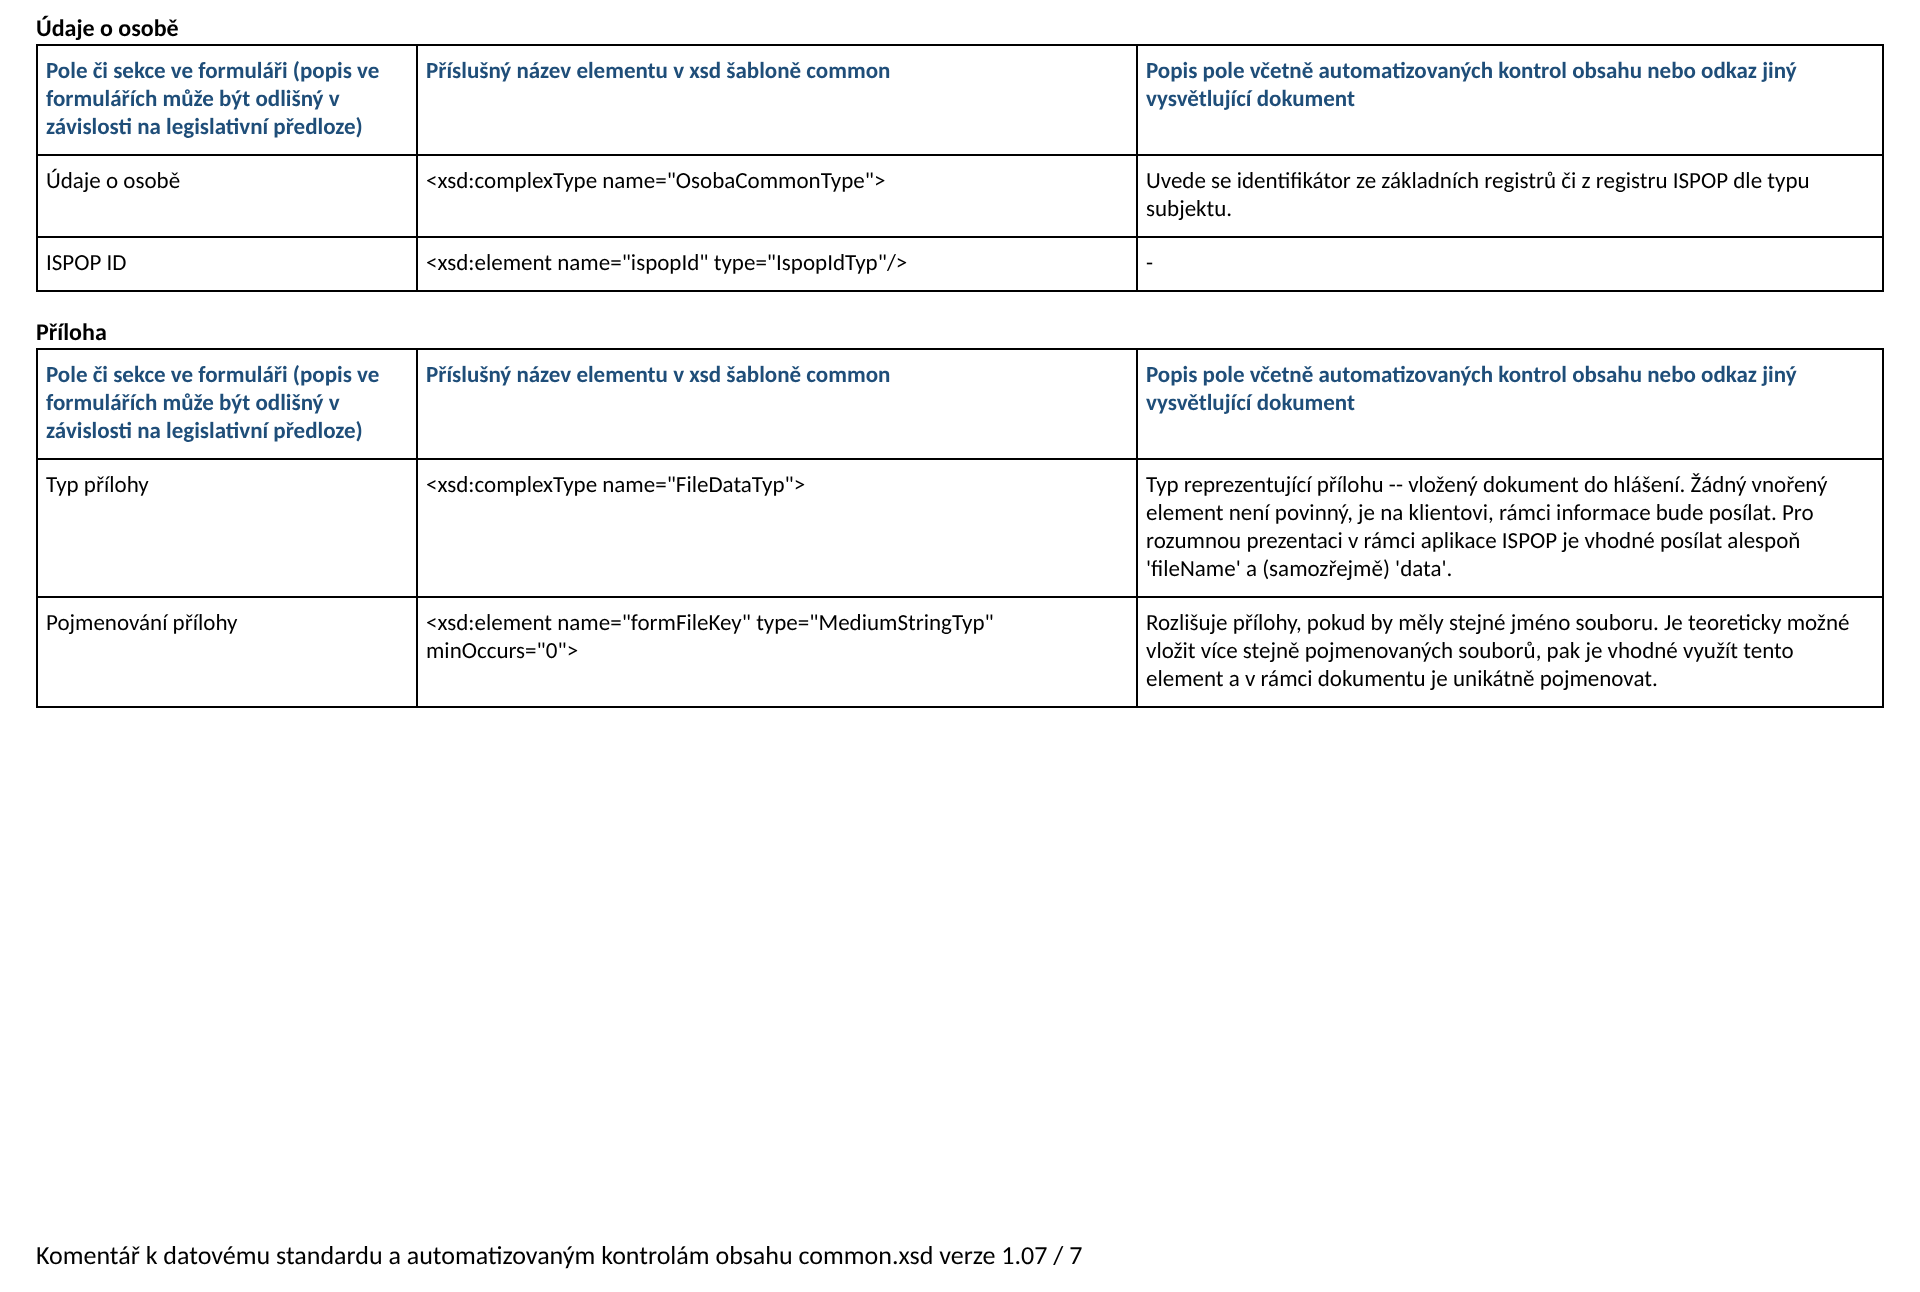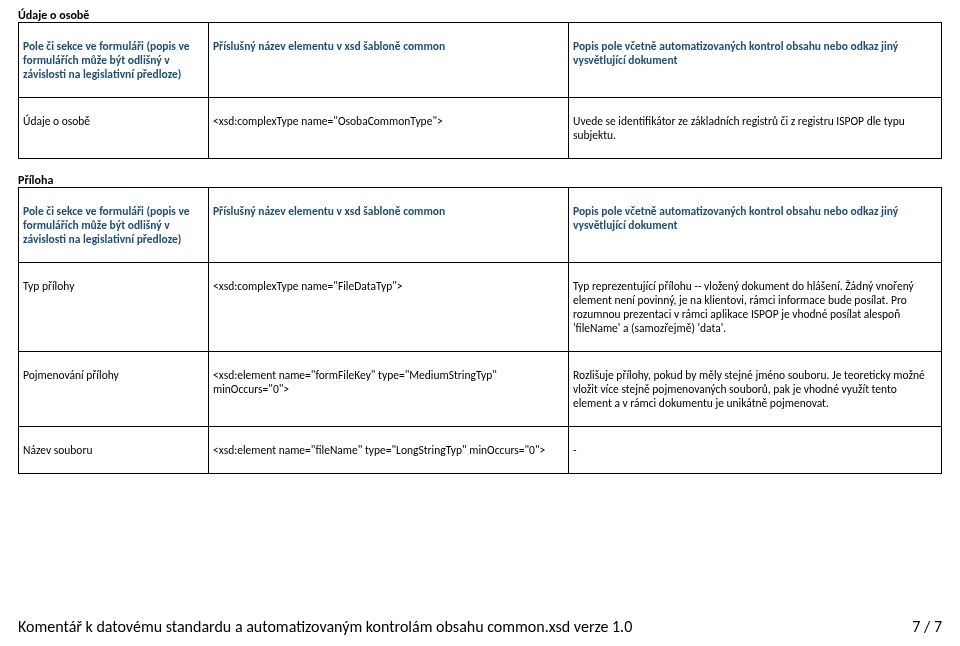--- a/index.html
+++ b/index.html
@@ -22,41 +22,40 @@
     font-size: 12px;
     margin: 2px 0 0 0;
   }
   table {
     width: 100%;
     border-collapse: collapse;
     table-layout: fixed;
   }
   th, td {
     border: 1px solid #000;
-    padding: 16px 4px;
+    padding: 6px 4px;
     vertical-align: top;
     text-align: left;
   }
   th {
     font-weight: bold;
     color: #1F4E79;
     background: #fff;
   }
   col.c1 { width: 190px; }
   col.c2 { width: 360px; }
   col.c3 { width: auto; }
   .footer {
     position: absolute;
     bottom: 10px;
     left: 18px;
     right: 18px;
-    font-size: 16px;
+    font-size: 13px;
     color: #000;
     display: flex;
-    justify-content: space-between;
   }
   .spacer { height: 12px; }
 </style>
 </head>
 <body>
 
 <div class="page">
 
   <div class="section-title">Údaje o osobě</div>
   <table>
@@ -70,20 +69,25 @@
         <th>Pole či sekce ve formuláři (popis ve formulářích může být odlišný v závislosti na legislativní předloze)</th>
         <th>Příslušný název elementu v xsd šabloně common</th>
         <th>Popis pole včetně automatizovaných kontrol obsahu nebo odkaz jiný vysvětlující dokument</th>
       </tr>
     </thead>
     <tbody>
       <tr>
         <td>Údaje o osobě</td>
         <td>&lt;xsd:complexType name="OsobaCommonType"&gt;</td>
         <td>Uvede se identifikátor ze základních registrů či z registru ISPOP dle typu subjektu.</td>
+      </tr>
+      <tr>
+        <td>ISPOP ID</td>
+        <td>&lt;xsd:element name="ispopId" type="IspopIdTyp"/&gt;</td>
+        <td>-</td>
       </tr>
     </tbody>
   </table>
 
   <div class="spacer"></div>
 
   <div class="section-title">Příloha</div>
   <table>
     <colgroup>
         <col class="c1">
@@ -101,25 +105,20 @@
       <tr>
         <td>Typ přílohy</td>
         <td>&lt;xsd:complexType name="FileDataTyp"&gt;</td>
         <td>Typ reprezentující přílohu -- vložený dokument do hlášení.  Žádný vnořený element není povinný, je na klientovi, rámci informace bude posílat.  Pro rozumnou prezentaci v rámci aplikace ISPOP je vhodné posílat alespoň 'fileName' a (samozřejmě) 'data'.</td>
       </tr>
       <tr>
         <td>Pojmenování přílohy</td>
         <td>&lt;xsd:element name="formFileKey" type="MediumStringTyp" minOccurs="0"&gt;</td>
         <td>Rozlišuje přílohy, pokud by měly stejné jméno souboru.  Je teoreticky možné vložit více stejně pojmenovaných souborů, pak je vhodné využít tento element a v rámci dokumentu je unikátně pojmenovat.</td>
       </tr>
-      <tr>
-        <td>Název souboru</td>
-        <td>&lt;xsd:element name="fileName" type="LongStringTyp" minOccurs="0"&gt;</td>
-        <td>-</td>
-      </tr>
     </tbody>
   </table>
 
 </div>
 
 <div class="footer">
   <span>Komentář k datovému standardu a automatizovaným kontrolám obsahu common.xsd verze 1.0</span>
   <span>7 / 7</span>
 </div>
 

